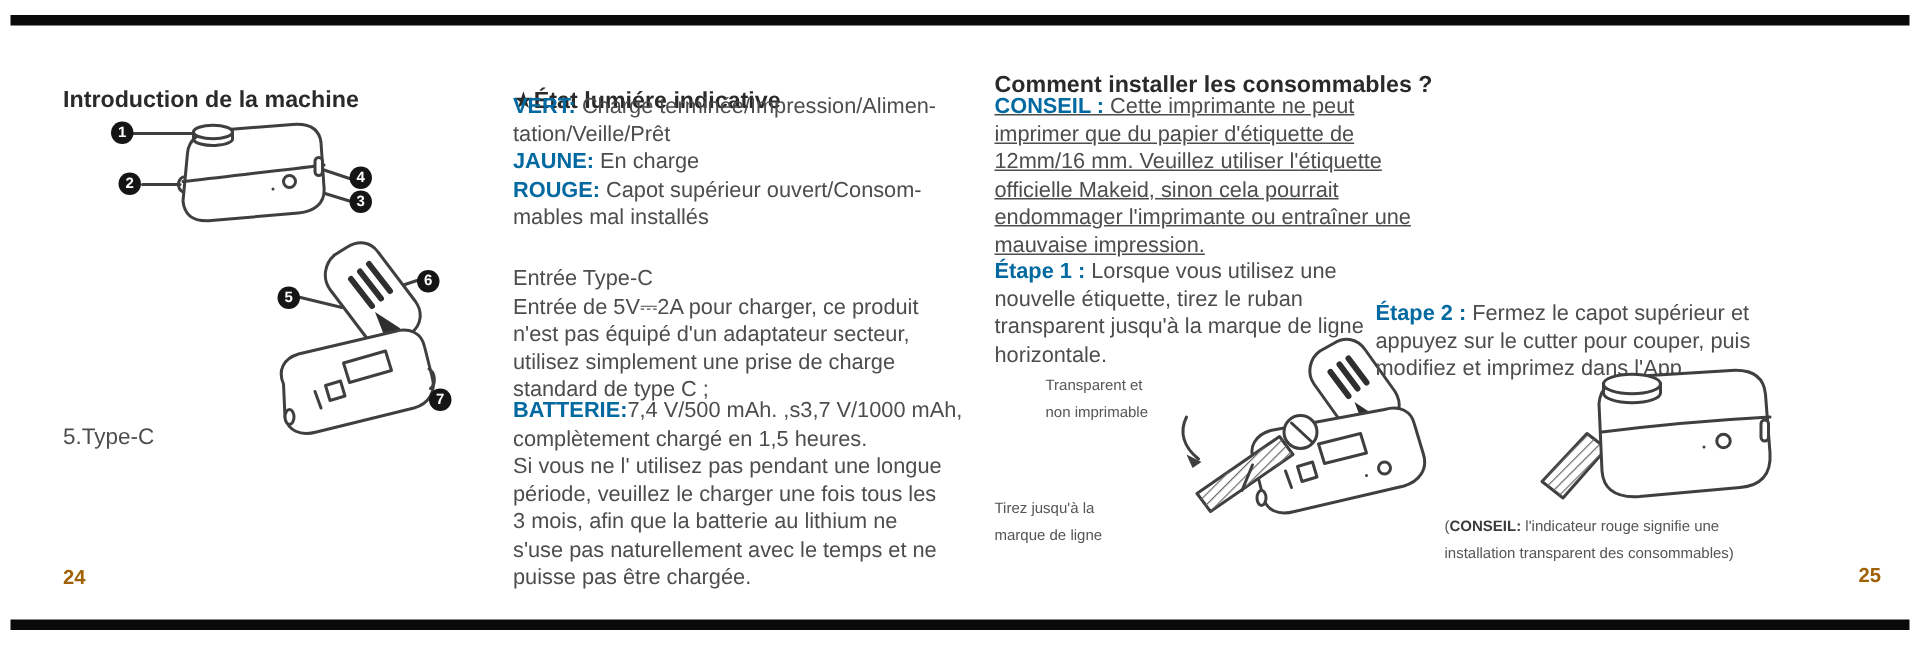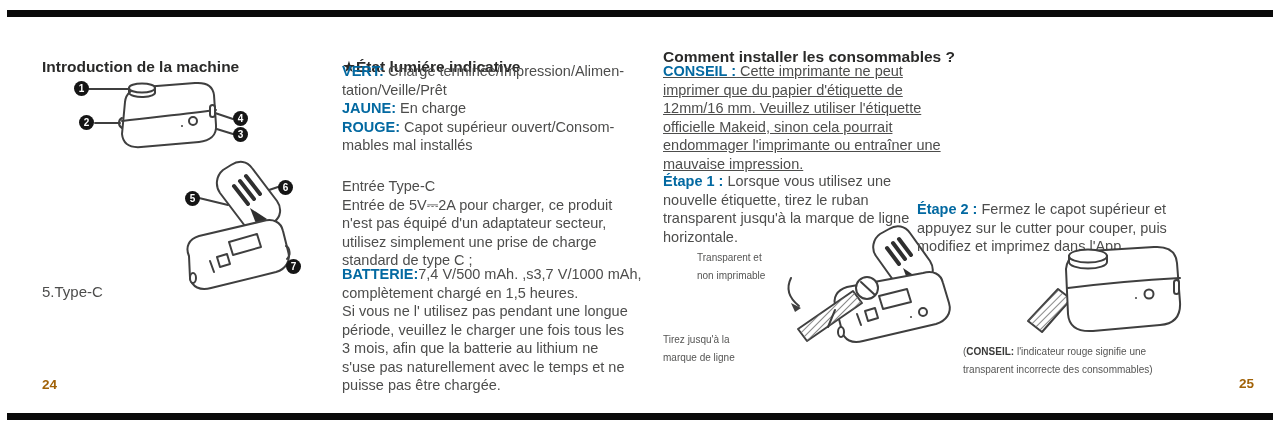--- a/index.html
+++ b/index.html
@@ -162,15 +162,15 @@
         <ellipse cx="80" cy="15" rx="19" ry="6.5" fill="#fff"></ellipse>
         <path d="M61,15 v6 a19,6.5 0 0 0 38,0 v-6"></path>
         <circle cx="141" cy="53" r="4.5" fill="#fff"></circle>
         <circle cx="128" cy="57" r="1" fill="#3f3f3f" stroke="none"></circle>
         <rect x="166" y="39" width="5" height="14" rx="2.5" fill="#fff"></rect>
       </g>
     </svg>
   </div>
 
   <p class="abs note" style="left:963px;top:343px;width:290px;margin:0;"><span>(</span><b style="color:#3a3a39;">CONSEIL:</b><span> l'indicateur rouge signifie une
-transparent incorrecte des consommables)</span></p>
+installation transparent des consommables)</span></p>
   <div class="abs pgnum" style="left:1220px;top:376px;width:34px;text-align:right;">25</div>
 </div>
 
 </body></html>

